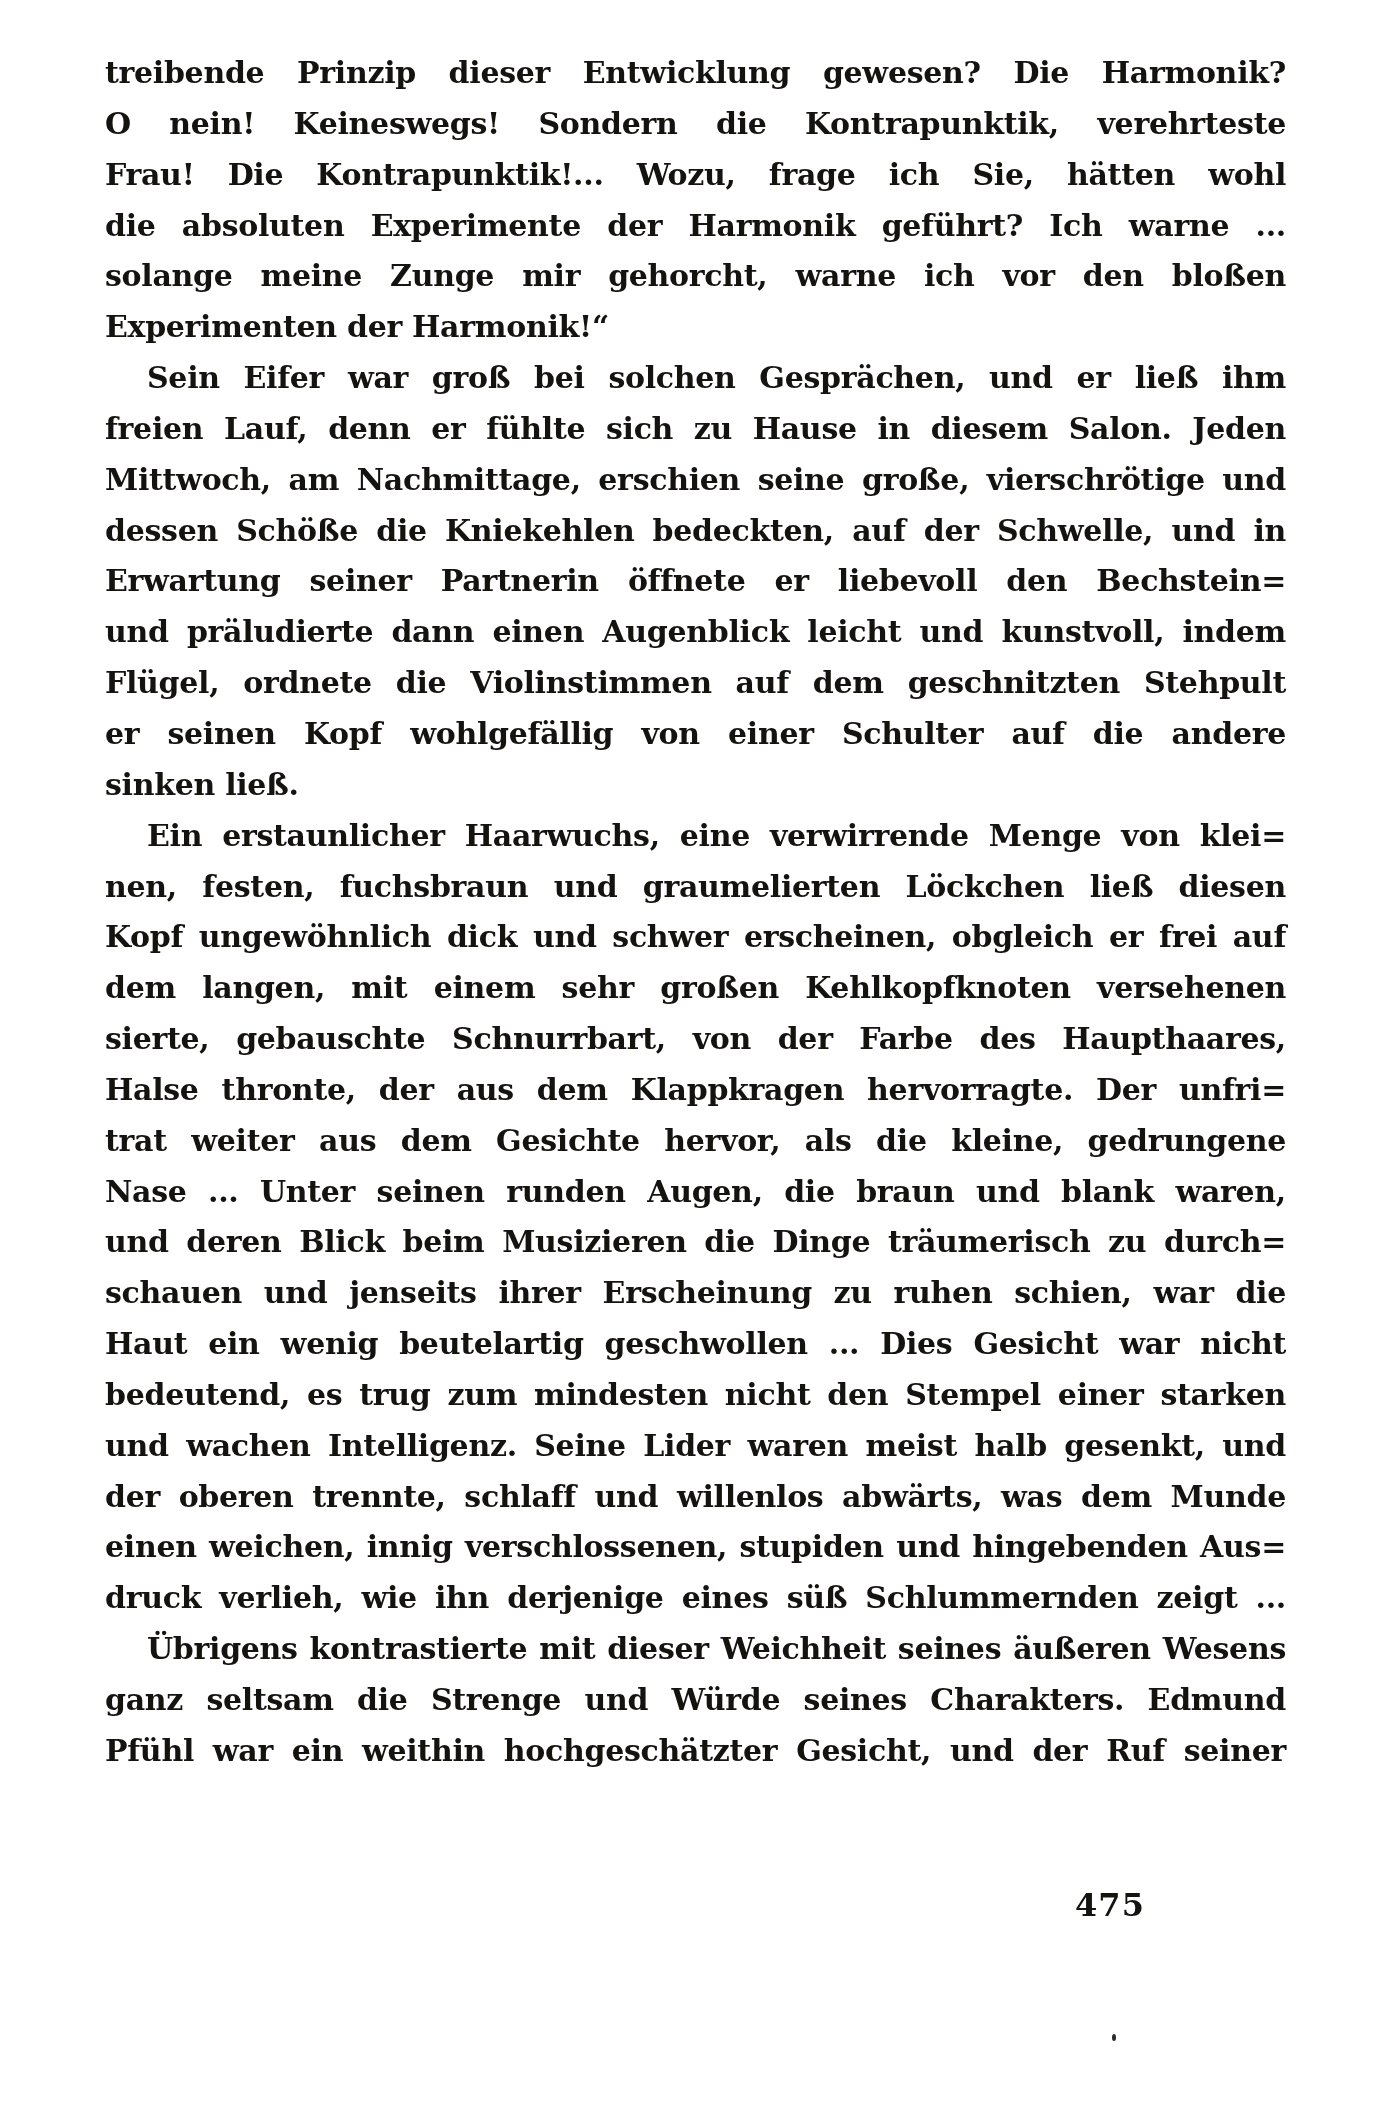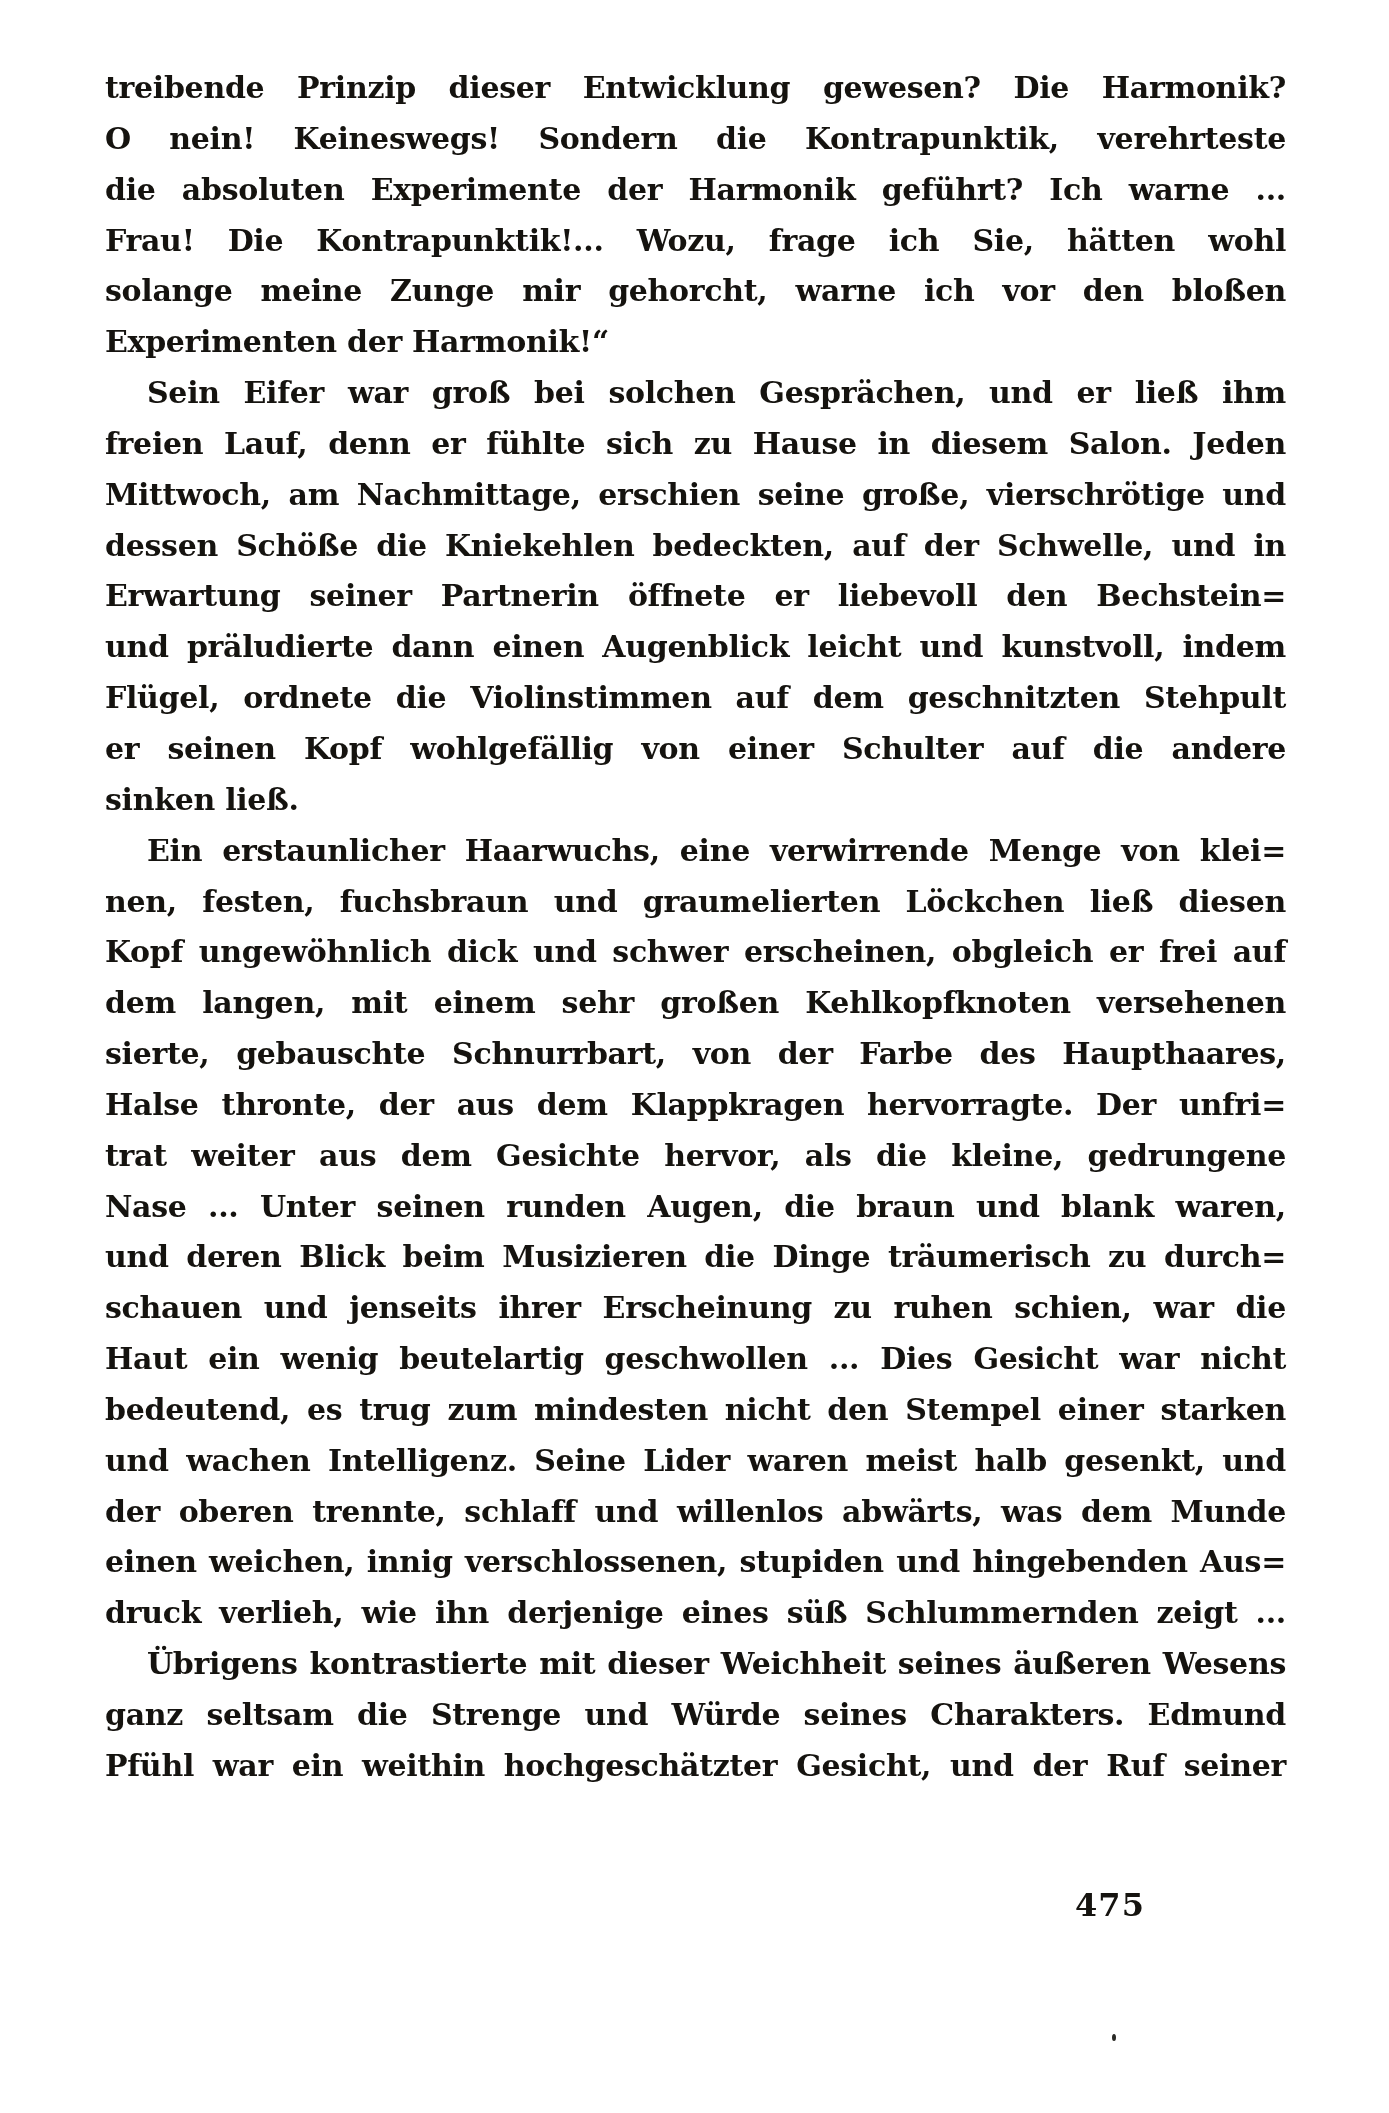--- a/index.html
+++ b/index.html
@@ -12,21 +12,21 @@
     width: 1389px;
     height: 2113px;
     background: #ffffff;
     overflow: hidden;
     font-family: "DejaVu Serif", "Liberation Serif", serif;
     color: #121210;
   }
   .body-text {
     position: absolute;
     left: 105px;
-    top: 63px;
+    top: 48px;
     width: 1181px;
   }
   .line {
     font-size: 30px;
     font-weight: bold;
     line-height: 50.85px;
     height: 50.85px;
     letter-spacing: -0.3px;
     white-space: nowrap;
     text-align: justify;
@@ -58,22 +58,22 @@
     border-radius: 50%;
   }
 </style>
 </head>
 <body>
 
 <div class="book-page">
   <div class="body-text">
       <div class="line">treibende Prinzip dieser Entwicklung gewesen? Die Harmonik?</div>
       <div class="line">O nein! Keineswegs! Sondern die Kontrapunktik, verehrteste</div>
+      <div class="line">Frau! Die Kontrapunktik!... Wozu, frage ich Sie, hätten wohl</div>
       <div class="line">die absoluten Experimente der Harmonik geführt? Ich warne ...</div>
-      <div class="line">Frau! Die Kontrapunktik!... Wozu, frage ich Sie, hätten wohl</div>
       <div class="line">solange meine Zunge mir gehorcht, warne ich vor den bloßen</div>
       <div class="line ragged">Experimenten der Harmonik!“</div>
       <div class="line indent">Sein Eifer war groß bei solchen Gesprächen, und er ließ ihm</div>
       <div class="line">freien Lauf, denn er fühlte sich zu Hause in diesem Salon. Jeden</div>
       <div class="line">Mittwoch, am Nachmittage, erschien seine große, vierschrötige und</div>
       <div class="line">dessen Schöße die Kniekehlen bedeckten, auf der Schwelle, und in</div>
       <div class="line">Erwartung seiner Partnerin öffnete er liebevoll den Bechstein=</div>
       <div class="line">und präludierte dann einen Augenblick leicht und kunstvoll, indem</div>
       <div class="line">Flügel, ordnete die Violinstimmen auf dem geschnitzten Stehpult</div>
       <div class="line">er seinen Kopf wohlgefällig von einer Schulter auf die andere</div>

